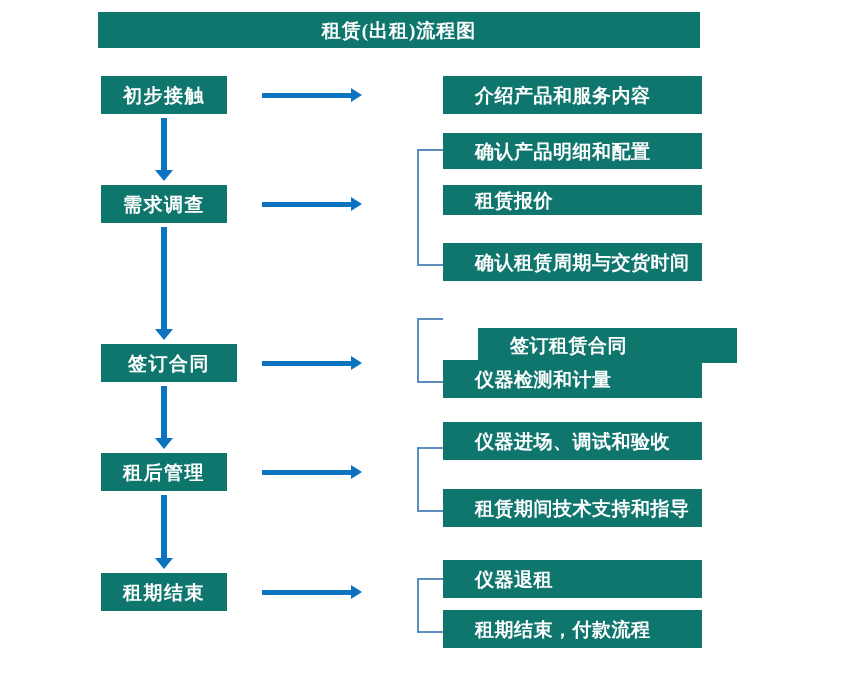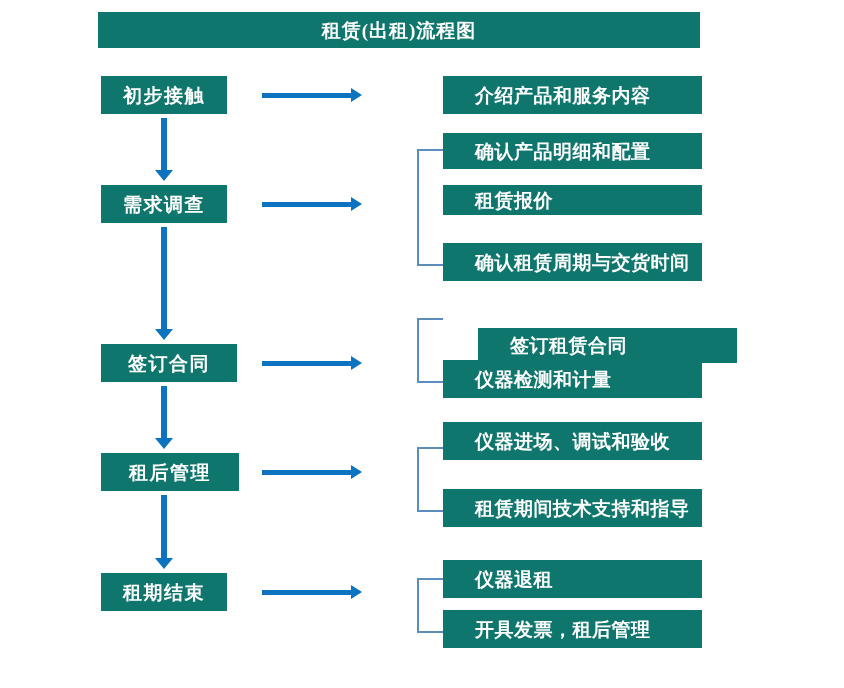--- a/index.html
+++ b/index.html
@@ -115,21 +115,21 @@
 <div id="flowchart-canvas">
 
   <div class="box title-banner" style="left:98px; top:12px; width:602px; height:36px;">租赁(出租)流程图</div>
 
   <div class="box stage-box" style="left:101px; top:76px; width:126px; height:38px;">初步接触</div>
 
   <div class="box stage-box" style="left:101px; top:185px; width:126px; height:38px;">需求调查</div>
 
   <div class="box stage-box" style="left:101px; top:344px; width:136px; height:38px;">签订合同</div>
 
-  <div class="box stage-box" style="left:101px; top:453px; width:138px; height:38px;">租后管理</div>
+  <div class="box stage-box" style="left:101px; top:453px; width:126px; height:38px;">租后管理</div>
 
   <div class="box stage-box" style="left:101px; top:573px; width:126px; height:38px;">租期结束</div>
 
   <div class="v-arrow" style="left:155px; top:118px; height:63px;">
     <div class="shaft" style="height:52px;"></div>
     <div class="head" style="top:52px;"></div>
   </div>
 
   <div class="v-arrow" style="left:155px; top:227px; height:113px;">
     <div class="shaft" style="height:102px;"></div>
@@ -190,15 +190,15 @@
   <div class="box detail-box" style="left:443px; top:328px; width:259px; height:35px;margin-left:35px;">签订租赁合同</div>
 
   <div class="box detail-box" style="left:443px; top:360px; width:259px; height:38px;">仪器检测和计量</div>
 
   <div class="box detail-box" style="left:443px; top:422px; width:259px; height:38px;">仪器进场、调试和验收</div>
 
   <div class="box detail-box" style="left:443px; top:489px; width:259px; height:38px;">租赁期间技术支持和指导</div>
 
   <div class="box detail-box" style="left:443px; top:560px; width:259px; height:38px;">仪器退租</div>
 
-  <div class="box detail-box" style="left:443px; top:610px; width:259px; height:38px;">开具发票，租后管理</div>
+  <div class="box detail-box" style="left:443px; top:610px; width:259px; height:38px;">租期结束，付款流程</div>
 
 </div>
 
 </body></html>

